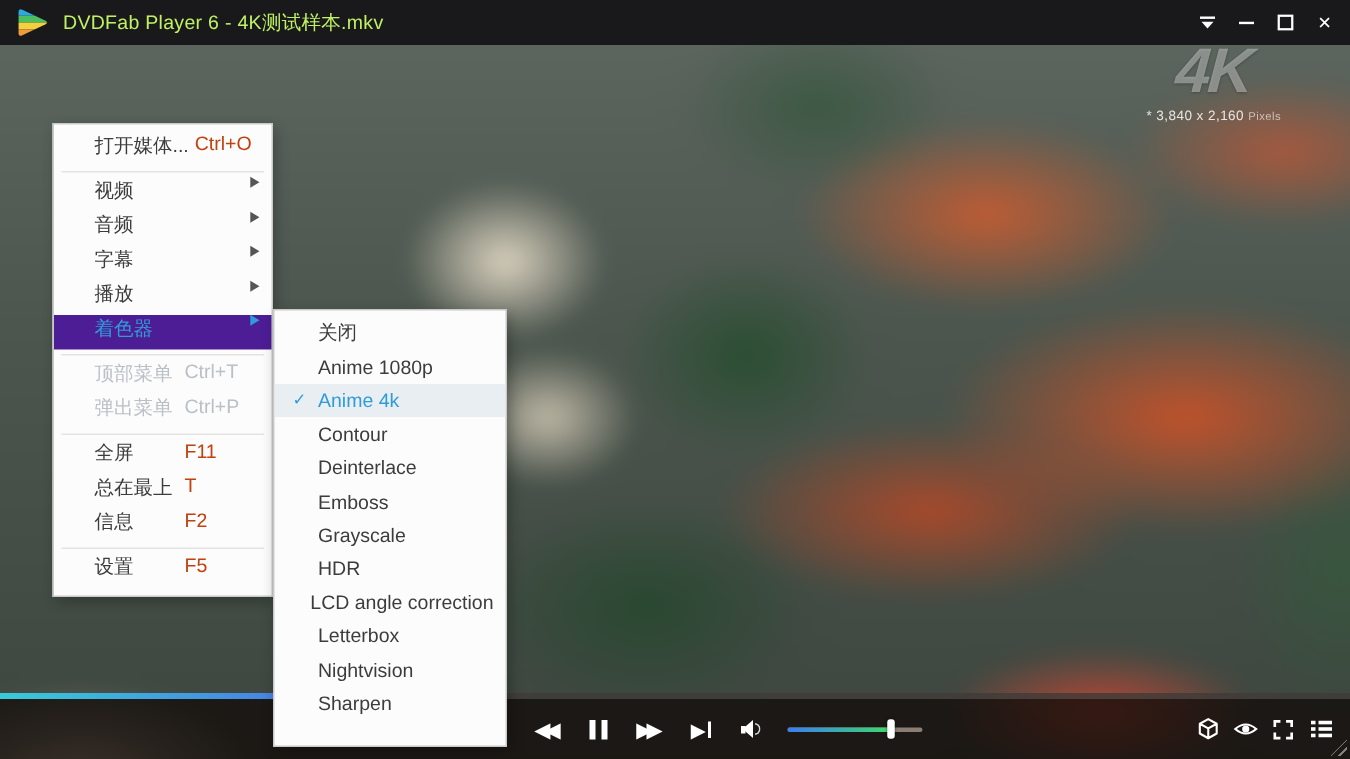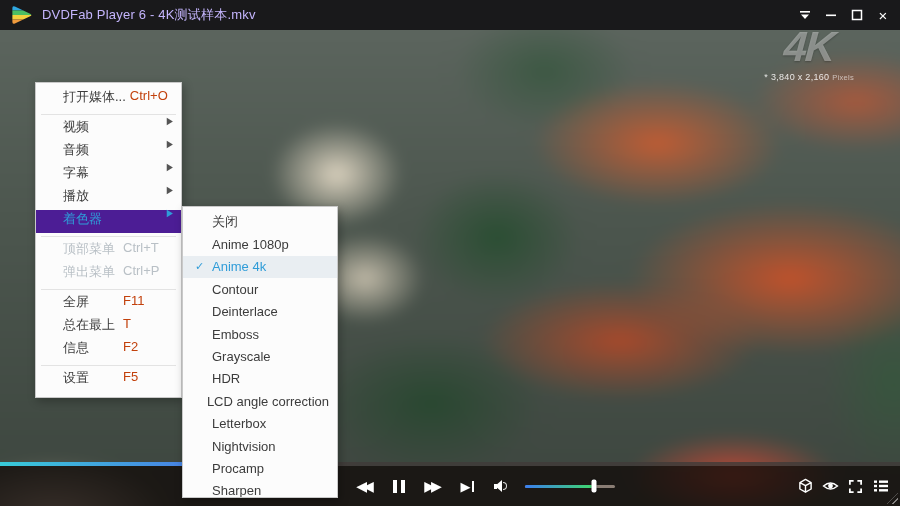--- a/index.html
+++ b/index.html
@@ -7,21 +7,21 @@
   body { font-family: "Liberation Sans", sans-serif; background: #000; position: relative; }
 
   .window { position: absolute; inset: 0; background: #101012; }
 
   
   .titlebar {
     position: absolute; top: 0; left: 0; right: 0; height: 30px;
     background: #19191b; display: flex; align-items: center; z-index: 50;
   }
   .logo { margin-left: 9px; display: flex; align-items: center; }
-  .title { color: #c4b5fd; font-size: 13px; margin-left: 9px; letter-spacing: .2px; white-space: nowrap; text-align: right; }
+  .title { color: #bef264; font-size: 13px; margin-left: 9px; letter-spacing: .2px; white-space: nowrap; text-align: right; }
   .winbtns { margin-left: auto; display: flex; align-items: center; height: 100%; }
   .wbtn { width: 26px; height: 100%; display: flex; align-items: center; justify-content: center; cursor: pointer; color: #fff; }
   .wbtn.close-b { font-size: 15px; line-height: 1; margin-right: 4px; }
 
   
   .stage { position: absolute; top: 30px; left: 0; right: 0; bottom: 0; overflow: hidden; background: #47504a; }
   .bg {
     position: absolute; inset: -22px; filter: blur(7px);
     background:
       radial-gradient(ellipse 180px 90px at 72% 26%, rgba(210,92,46,.85), rgba(210,92,46,0) 70%),
@@ -340,22 +340,18 @@
       <div class="smi">
         <span class="smi-check"></span>
         <span>Letterbox</span>
       </div>
       <div class="smi">
         <span class="smi-check"></span>
         <span>Nightvision</span>
       </div>
       <div class="smi">
         <span class="smi-check"></span>
-        <span>Procamp</span>
-      </div>
-      <div class="smi">
-        <span class="smi-check"></span>
         <span>Sharpen</span>
       </div>
     </div>
 
   </div>
 </div>
 
 </body></html>

